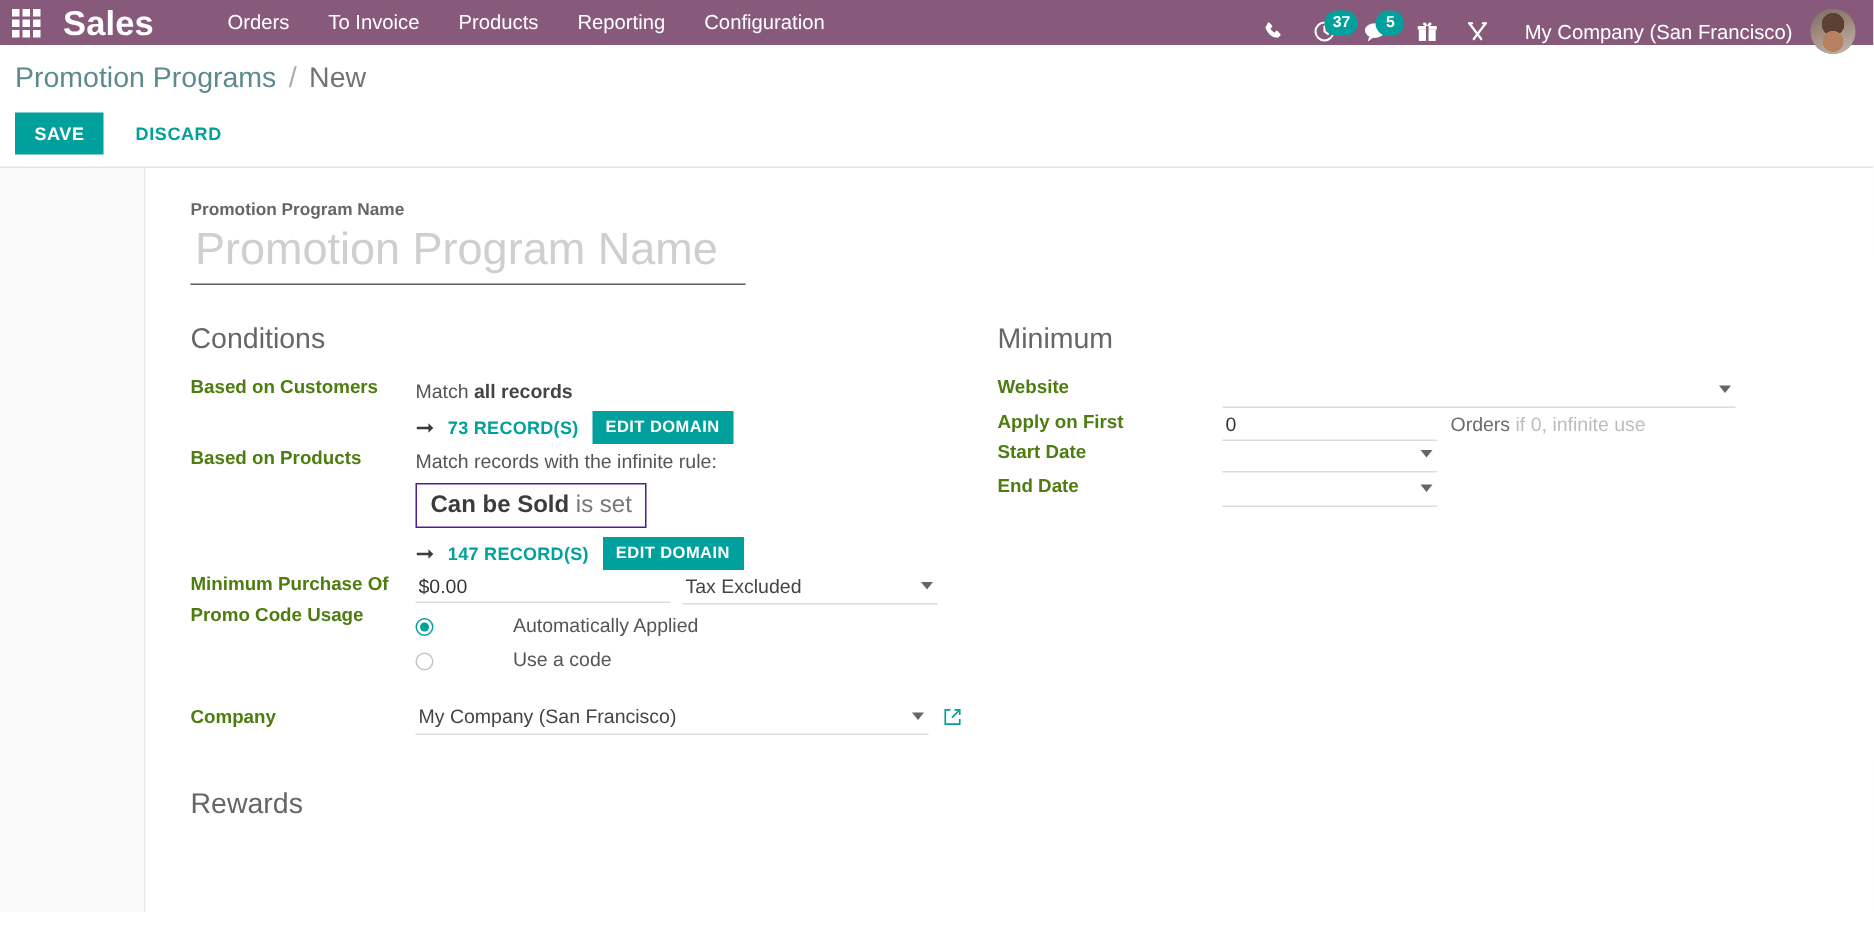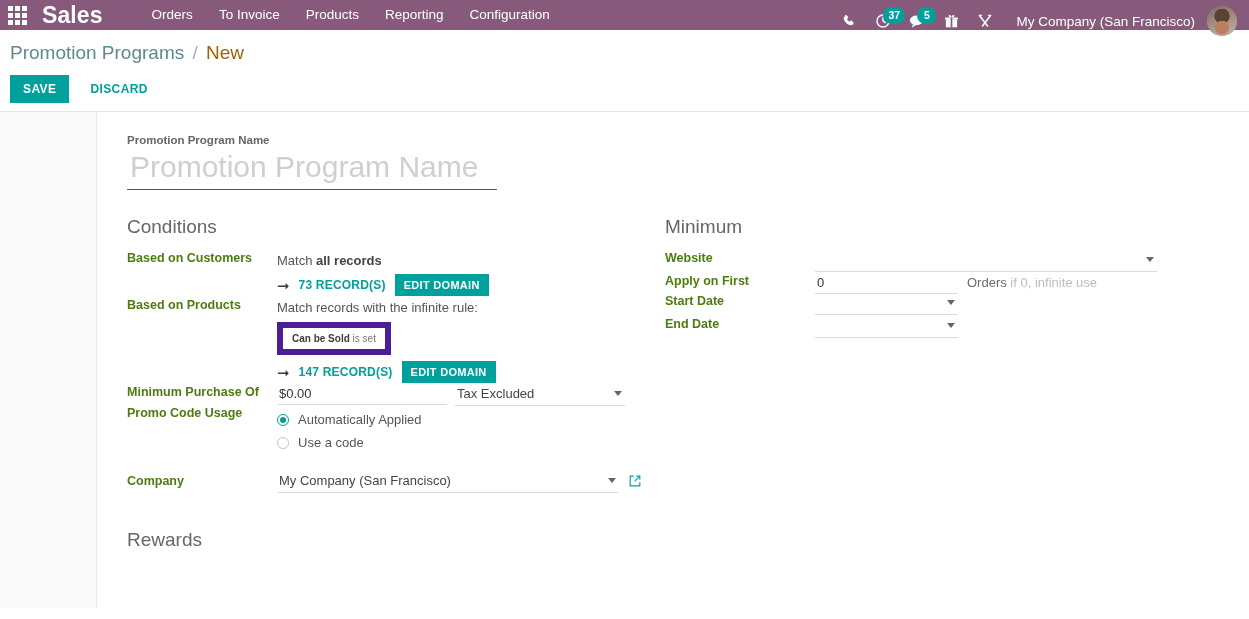--- a/index.html
+++ b/index.html
@@ -146,21 +146,21 @@
     white-space: nowrap;
   }
   .breadcrumb .crumb-link {
     color: #5c8a90;
     cursor: pointer;
   }
   .breadcrumb .crumb-sep {
     color: #adadad;
     margin: 0 3px;
   }
-  .breadcrumb .crumb-current { color: #a16207; }
+  .breadcrumb .crumb-current { color: #737373; }
 
   .btn-row { display: flex; align-items: center; }
   .btn-save {
     background: #00A09D;
     color: #ffffff;
     border: none;
     font-family: inherit;
     font-size: 12px;
     font-weight: bold;
     letter-spacing: 0.4px;
@@ -331,34 +331,35 @@
     font-size: 11px;
     font-weight: bold;
     letter-spacing: 0.3px;
     padding: 5px 9px;
     cursor: pointer;
     white-space: nowrap;
   }
 
   .rule-box {
     display: inline-block;
-    border: 6px solid #4c1d95;
+    border: 1px solid #4c1d95;
     background: #ffffff;
     padding: 5px 9px;
     margin-top: 7px;
-    font-size: 10px;
+    font-size: 16px;
     color: #777777;
   }
   .rule-box b { color: #3c3c3c; }
 
   .radio-row {
     display: flex;
-    align-items: center;
+    align-items: flex-end;
     margin-bottom: 8px;
     cursor: pointer;
+    gap: 44px;
   }
   .radio {
     width: 12px;
     height: 12px;
     border-radius: 50%;
     border: 1px solid #c4c4c4;
     background: #ffffff;
     margin-right: 9px;
     box-sizing: border-box;
     flex: none;

